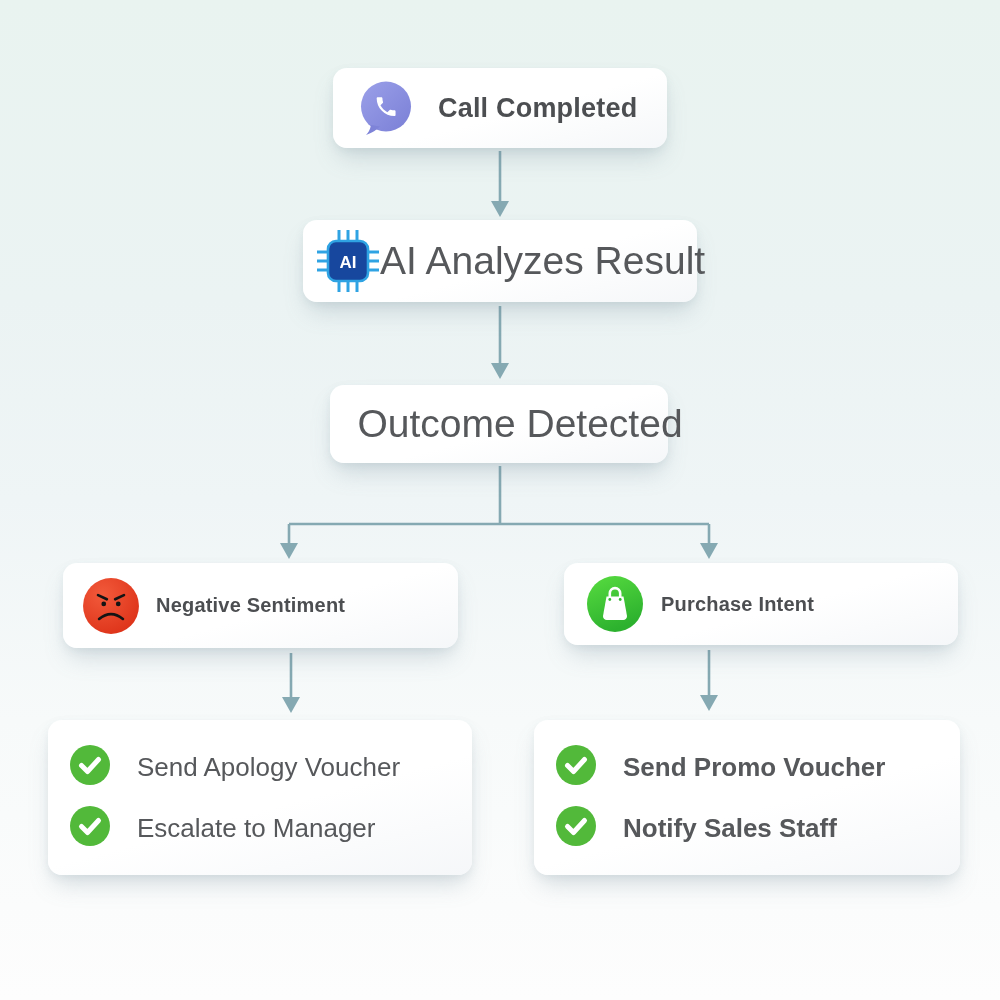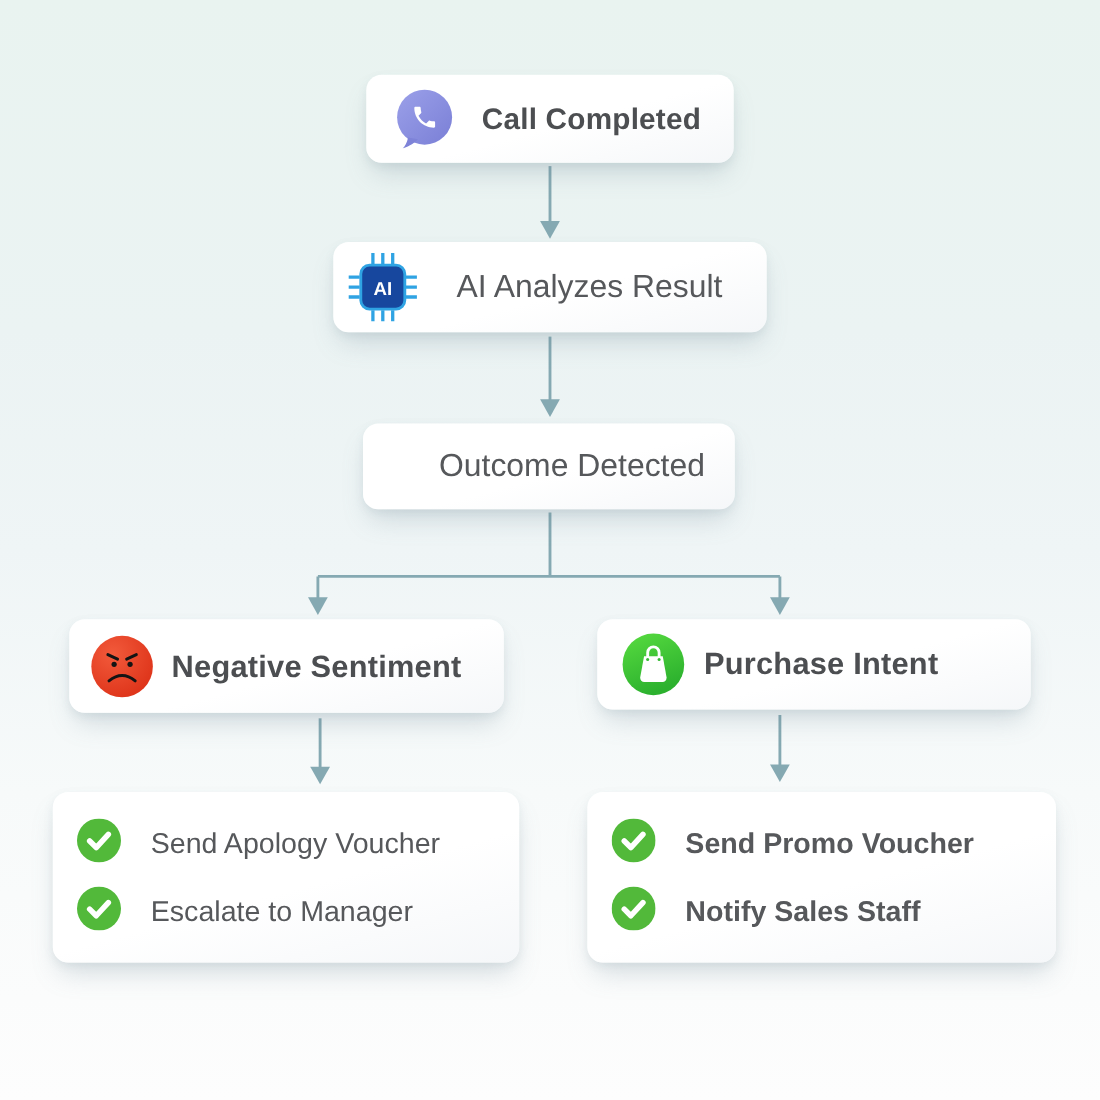--- a/index.html
+++ b/index.html
@@ -16,22 +16,22 @@
     position:absolute;display:flex;align-items:center;box-sizing:border-box;
     background:linear-gradient(165deg,#ffffff 55%,#f5f7f9 100%);
     border-radius:14px;
     box-shadow:0 14px 24px -6px rgba(110,135,150,0.28),0 3px 8px rgba(110,135,150,0.10);
     white-space:nowrap;
   }
   .node .icon{flex:0 0 auto;display:flex;align-items:center;justify-content:center;}
   .label-bold{font-weight:700;color:#4c4e51;letter-spacing:.2px;}
   .label-reg{font-weight:400;color:#56585b;}
   .fs27{font-size:27px;}
-  .fs28{font-size:28px;}
-  .fs29{font-size:29px;}
+  .fs28{font-size:20px;}
+  .fs29{font-size:39px;}
   .node-center{justify-content:center;padding-left:42px;}
   .action-box{
     position:absolute;box-sizing:border-box;display:flex;flex-direction:column;justify-content:space-evenly;
     background:linear-gradient(165deg,#ffffff 55%,#f5f7f9 100%);
     border-radius:14px;
     box-shadow:0 14px 24px -6px rgba(110,135,150,0.28),0 3px 8px rgba(110,135,150,0.10);
     padding:8px 0;
   }
   .action-row{display:flex;align-items:center;gap:27px;padding-left:22px;white-space:nowrap;}
   .action-row .txt{font-size:26px;color:#56585b;}
@@ -71,21 +71,21 @@
         <circle cx="27" cy="25.5" r="25" fill="url(#purp)"></circle>
         <path d="M12 44 C11 49 9 52 7 54 C14 51.5 18 48.5 21 45.5 Z" fill="#7e83d8"></path>
         <g transform="translate(14.5,13) scale(1.05)">
           <path fill="#ffffff" d="M6.62 10.79c1.44 2.83 3.76 5.14 6.59 6.59l2.2-2.2c.27-.27.67-.36 1.02-.24 1.12.37 2.33.57 3.57.57.55 0 1 .45 1 1V20c0 .55-.45 1-1 1-9.39 0-17-7.61-17-17 0-.55.45-1 1-1h3.5c.55 0 1 .45 1 1 0 1.25.2 2.45.57 3.57.11.35.03.74-.25 1.02l-2.2 2.2z"></path>
         </g>
       </svg>
     </span>
     <span class="label-bold fs27">Call Completed</span>
   </div>
 
-  <div class="node" style="left:303px;top:220px;width:394px;height:82px;padding-left:13px;gap:35px;">
+  <div class="node" style="left:303px;top:220px;width:394px;height:82px;padding-left:13px;">
     <span class="icon">
       <svg width="64" height="64" viewBox="0 0 64 64">
         <g stroke="#2fa3e3" stroke-width="3">
           <line x1="23" y1="1" x2="23" y2="11"></line>
             <line x1="32" y1="1" x2="32" y2="11"></line>
             <line x1="41" y1="1" x2="41" y2="11"></line>
           <line x1="23" y1="53" x2="23" y2="63"></line>
             <line x1="32" y1="53" x2="32" y2="63"></line>
             <line x1="41" y1="53" x2="41" y2="63"></line>
           <line x1="1" y1="23" x2="11" y2="23"></line>
@@ -121,21 +121,21 @@
           <line x1="40.5" y1="17.5" x2="32" y2="21.5"></line>
           <path d="M16.5 40.5 Q28 31 39.5 40.5"></path>
         </g>
         <circle cx="21" cy="26" r="2.3" fill="#141414"></circle>
         <circle cx="35" cy="26" r="2.3" fill="#141414"></circle>
       </svg>
     </span>
     <span class="label-bold fs28">Negative Sentiment</span>
   </div>
 
-  <div class="node" style="left:543px;top:563px;width:394px;height:82px;padding-left:22px;gap:17px;">
+  <div class="node" style="left:564px;top:563px;width:394px;height:82px;padding-left:22px;gap:17px;">
     <span class="icon">
       <svg width="58" height="58" viewBox="0 0 58 58">
         <defs>
           <linearGradient id="grng" x1="0" y1="0" x2="0.4" y2="1">
             <stop offset="0" stop-color="#58dc40"></stop>
               <stop offset="1" stop-color="#2cb12e"></stop>
           </linearGradient>
         </defs>
         <circle cx="29" cy="29" r="28" fill="url(#grng)"></circle>
         <path d="M20.5 21.5 L37.5 21.5 L41 41 A3.8 3.8 0 0 1 37.3 45 L20.7 45 A3.8 3.8 0 0 1 17 41 Z" fill="#ffffff"></path>

